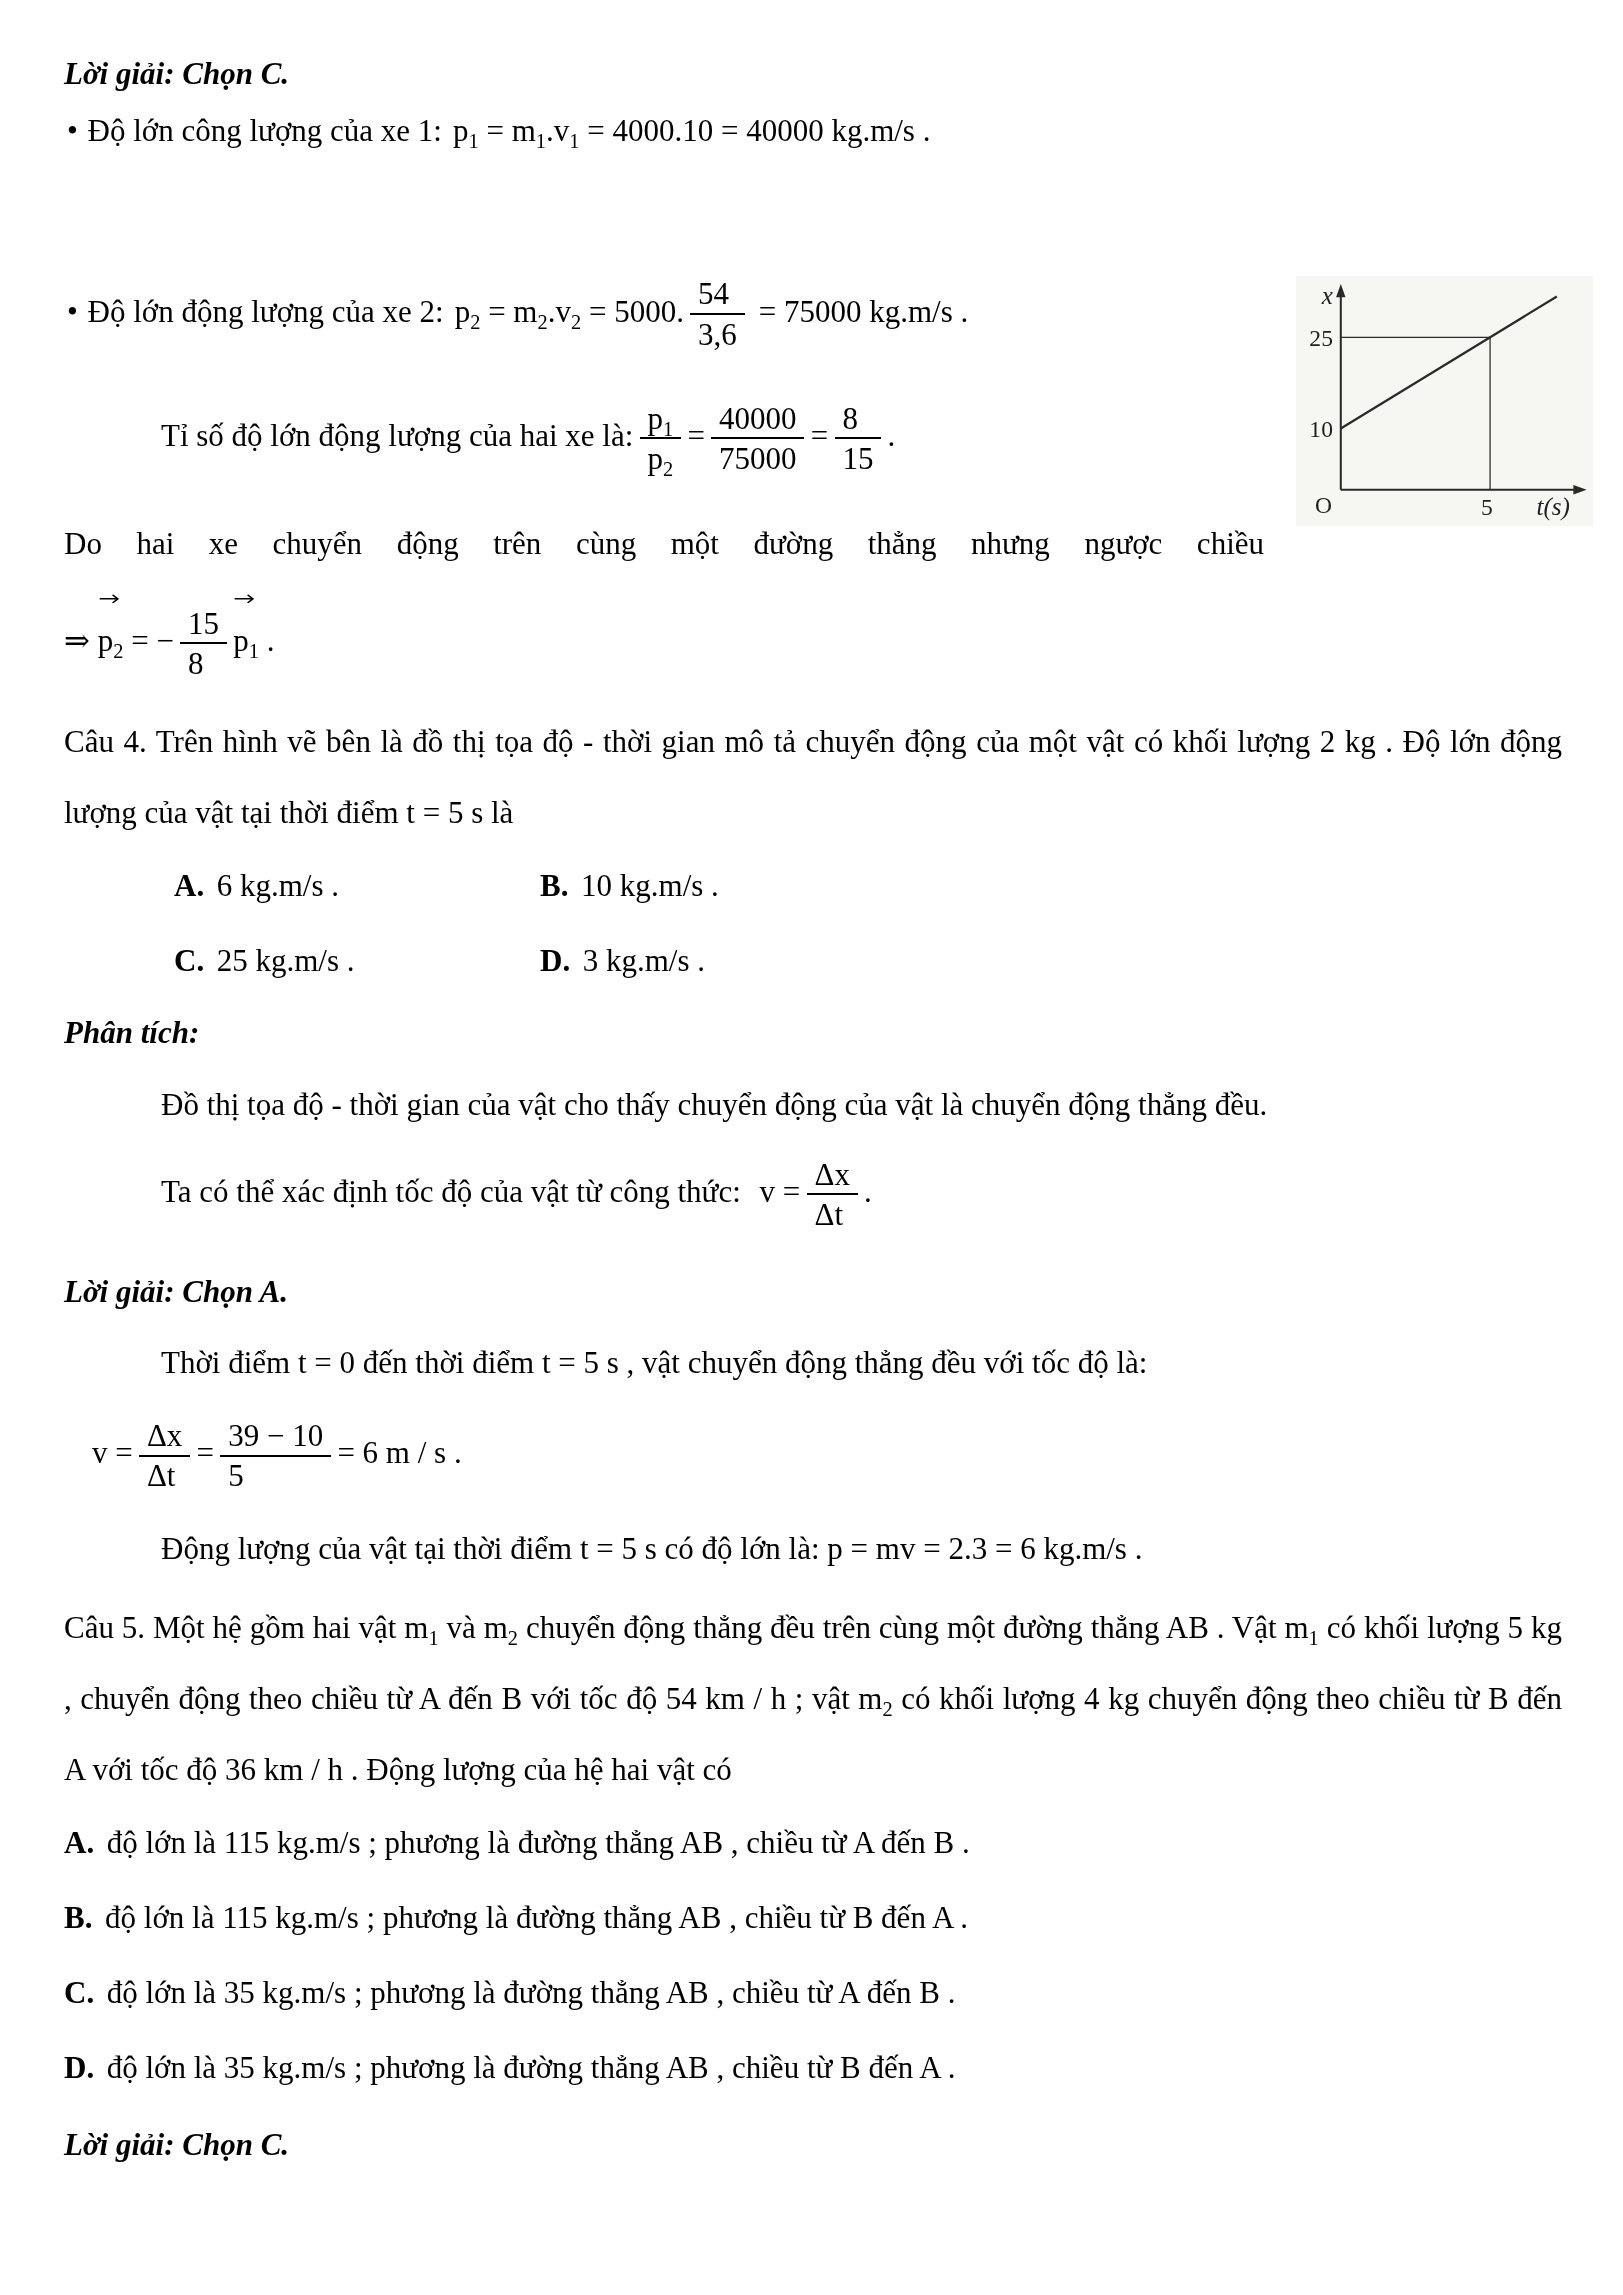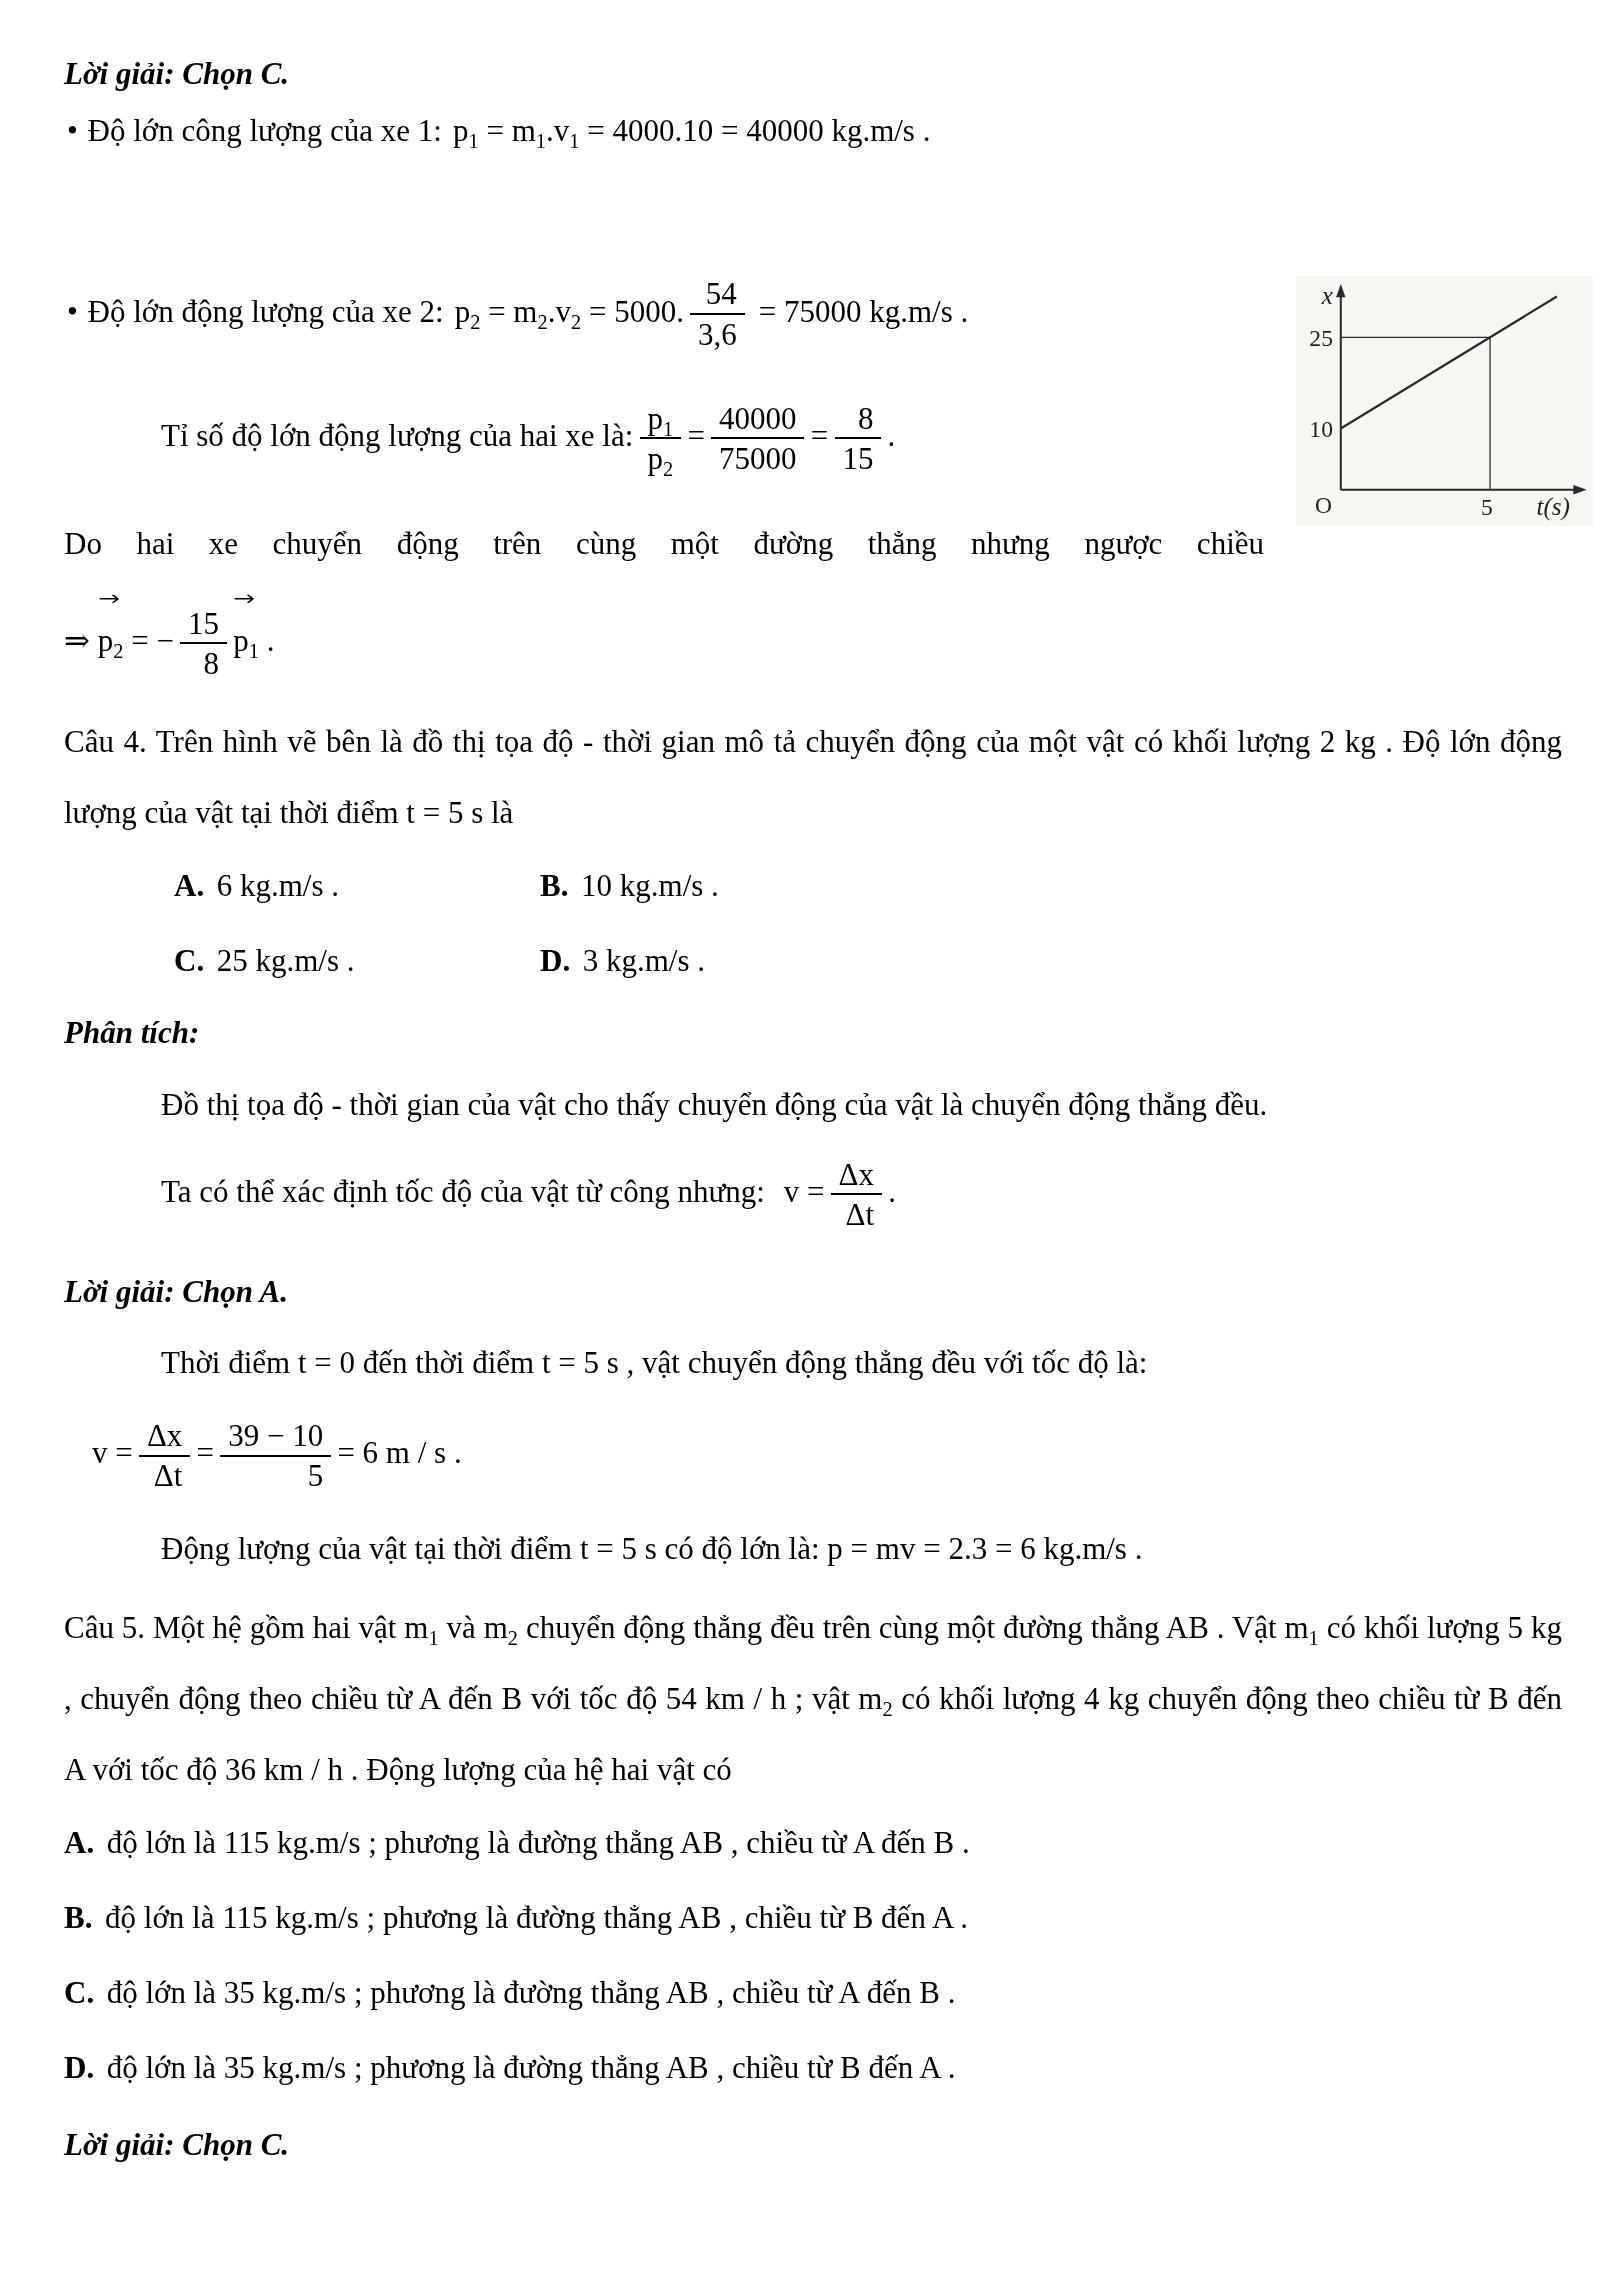--- a/index.html
+++ b/index.html
@@ -16,21 +16,21 @@
   .h-center { text-align:left; font-weight:bold; font-style:italic; line-height:47px; }
   .line  { line-height:47px; }
   .fline { line-height:79px; }
   .para  { line-height:71px; text-align:justify; }
   .ind   { padding-left:97px; }
   .ind-sm{ padding-left:28px; }
   .bullet .marker { display:inline-block; width:23.6px; padding-left:3.1px; }
   .math  { margin-left:11px; }
   b.qlabel { font-weight:normal; }
   sub { font-size:20.4px; line-height:0; }
-  .frac { display:inline-block; vertical-align:middle; text-align:right; margin:0 6.3px; }
+  .frac { display:inline-block; vertical-align:middle; text-align:left; margin:0 6.3px; }
   .frac .num { display:block; line-height:36px; padding:0 7.9px 0.8px; }
   .frac .den { display:block; line-height:36px; padding:1.6px 7.9px 0; border-top:2.4px solid #000; }
   .stretch { text-align:justify; text-align-last:justify; margin-right:298px; }
   .vec { position:relative; display:inline-block; }
   .vec .vec-arrow { position:absolute; top:-9.4px; left:0.8px; width:20.4px; height:11px; }
   .vec .vec-arrow path { stroke:#000; stroke-width:2.2; fill:none; }
   .opt-grid { display:grid; grid-template-columns:366px 1fr; padding-left:110px; }
   .opt { line-height:75px; }
   .okey { font-weight:bold; margin-right:12.6px; }
   .opt-list .opt { padding-left:0; }
@@ -94,21 +94,21 @@
     <p class="opt"><b class="okey">A.</b><span>6 kg.m/s .</span></p>
     <p class="opt"><b class="okey">B.</b><span>10 kg.m/s .</span></p>
     <p class="opt"><b class="okey">C.</b><span>25 kg.m/s .</span></p>
     <p class="opt"><b class="okey">D.</b><span>3 kg.m/s .</span></p>
   </div>
 
   <p class="h-center" style="margin-top:11.8px">Phân tích:</p>
 
   <p class="line ind" style="margin-top:25px">Đồ thị tọa độ - thời gian của vật cho thấy chuyển động của vật là chuyển động thẳng đều.</p>
 
-  <p class="fline ind" style="margin-top:23.6px"><span>Ta có thể xác định tốc độ của vật từ công nhưng:</span> <span class="math"><span>v =</span><span class="frac"><span class="num">Δx</span><span class="den">Δt</span></span><span>.</span></span></p>
+  <p class="fline ind" style="margin-top:23.6px"><span>Ta có thể xác định tốc độ của vật từ công thức:</span> <span class="math"><span>v =</span><span class="frac"><span class="num">Δx</span><span class="den">Δt</span></span><span>.</span></span></p>
 
   <p class="h-center" style="margin-top:35px">Lời giải: Chọn A.</p>
 
   <p class="line ind" style="margin-top:23.6px">Thời điểm t = 0 đến thời điểm t = 5 s , vật chuyển động thẳng đều với tốc độ là:</p>
 
   <p class="fline ind-sm" style="margin-top:27.5px"><span>v =</span><span class="frac"><span class="num">Δx</span><span class="den">Δt</span></span><span>=</span><span class="frac"><span class="num">39 − 10</span><span class="den">5</span></span><span>= 6 m / s .</span></p>
 
   <p class="line ind" style="margin-top:31px">Động lượng của vật tại thời điểm t = 5 s có độ lớn là: p = mv = 2.3 = 6 kg.m/s .</p>
 
   <p class="para" style="margin-top:19.6px"><b class="qlabel">Câu 5.</b><span> Một hệ gồm hai vật m</span><sub>1</sub><span> và m</span><sub>2</sub><span> chuyển động thẳng đều trên cùng một đường thẳng AB . Vật m</span><sub>1</sub><span> có khối lượng 5 kg , chuyển động theo chiều từ A đến B với tốc độ 54 km / h ; vật m</span><sub>2</sub><span> có khối lượng 4 kg chuyển động theo chiều từ B đến A với tốc độ 36 km / h . Động lượng của hệ hai vật có</span></p>

